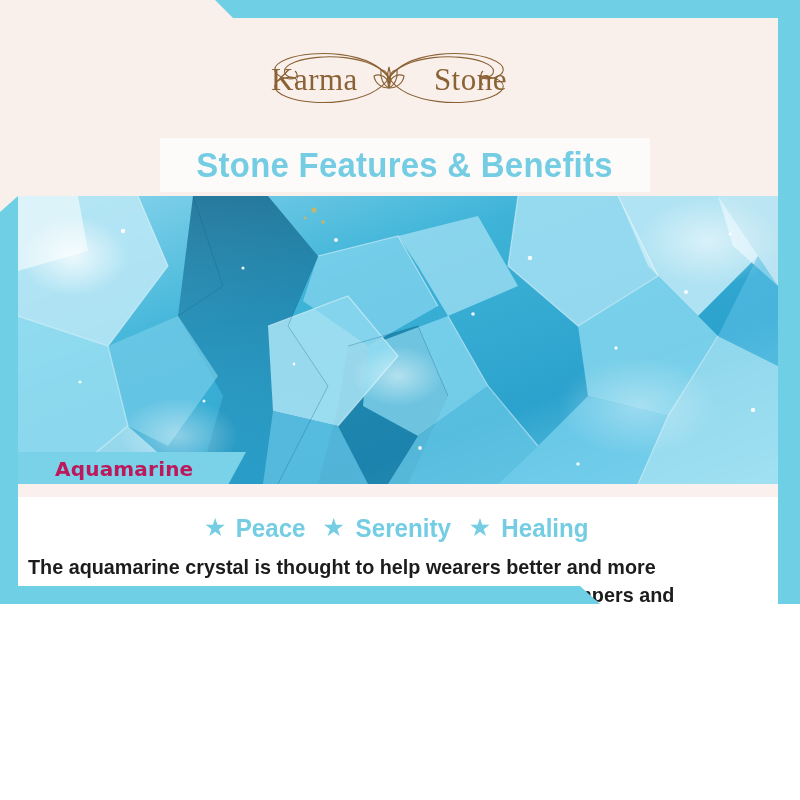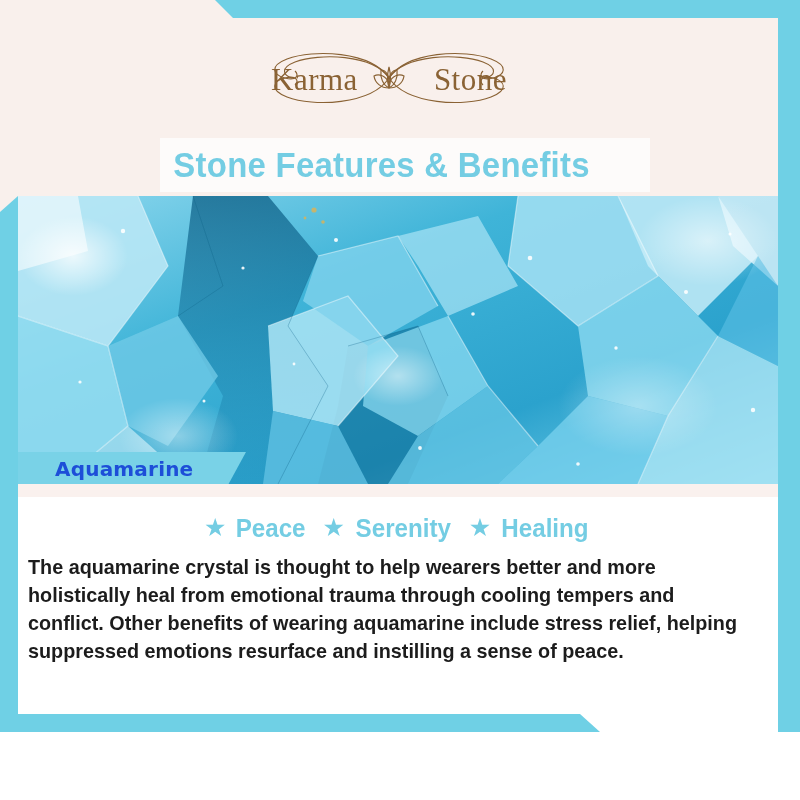--- a/index.html
+++ b/index.html
@@ -9,21 +9,21 @@
   }
   body {
     width: 800px;
     height: 800px;
     font-family: "Liberation Sans", sans-serif;
     overflow: hidden;
   }
   .canvas {
     position: relative;
     width: 800px;
-    height: 732px;
+    height: 604px;
     background: #f9f0ec;
     overflow: hidden;
   }
 
   
   .top-blue-bar {
     position: absolute;
     left: 0; top: 0;
     width: 800px; height: 18px;
     background: #6fd0e5;
@@ -97,20 +97,21 @@
 
   
   .title-band {
     position: absolute;
     left: 160px; top: 138px;
     width: 490px; height: 54px;
     background: #fdfbfa;
     z-index: 5;
     display: flex;
     align-items: center;
+    justify-content: center;
   }
   .title-text {
     font-family: "Liberation Sans Narrow", "Liberation Sans", sans-serif;
     font-weight: bold;
     font-size: 35px;
     color: #74cde3;
     letter-spacing: 0.3px;
     transform: scaleX(0.94);
     white-space: nowrap;
   }
@@ -131,21 +132,21 @@
     position: absolute;
     left: 18px; top: 452px;
     width: 228px; height: 33px;
     background: #79d2e7;
     clip-path: polygon(0 0, 228px 0, 210px 33px, 0 33px);
     z-index: 5;
     display: flex;
     align-items: center;
   }
   .stone-banner-label {
-    color: #1d4ed8;
+    color: #be185d;
     font-family: "DejaVu Sans", sans-serif;
     font-weight: bold;
     font-size: 20px;
     letter-spacing: 0.2px;
     margin-left: 37px;
   }
 
   
   .content {
     position: absolute;

